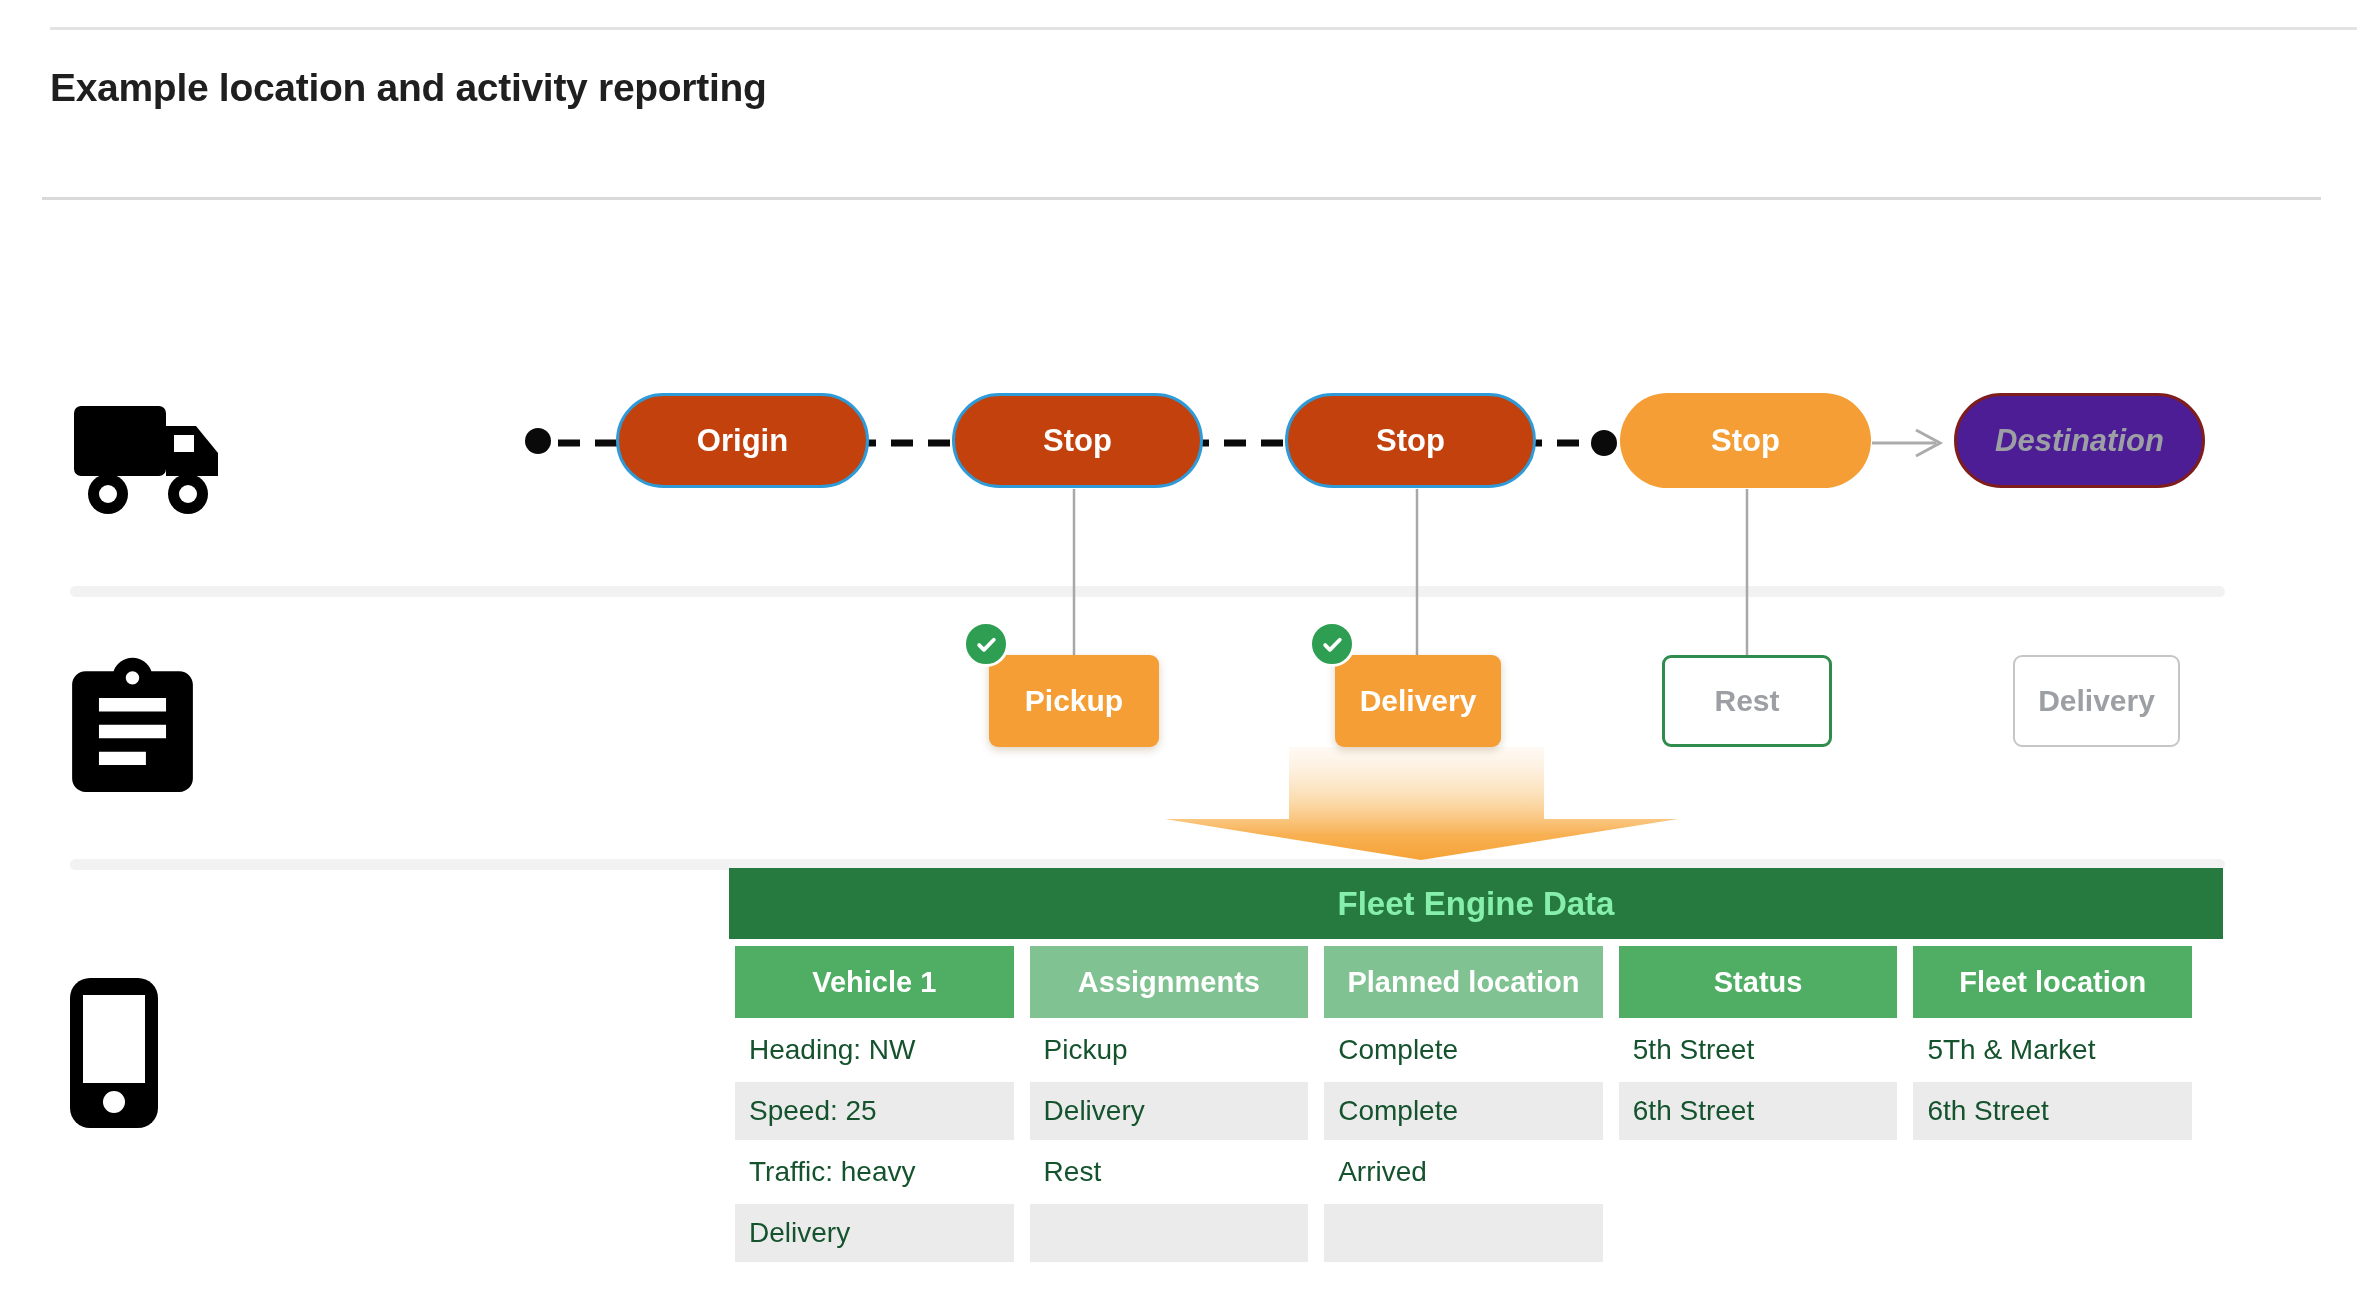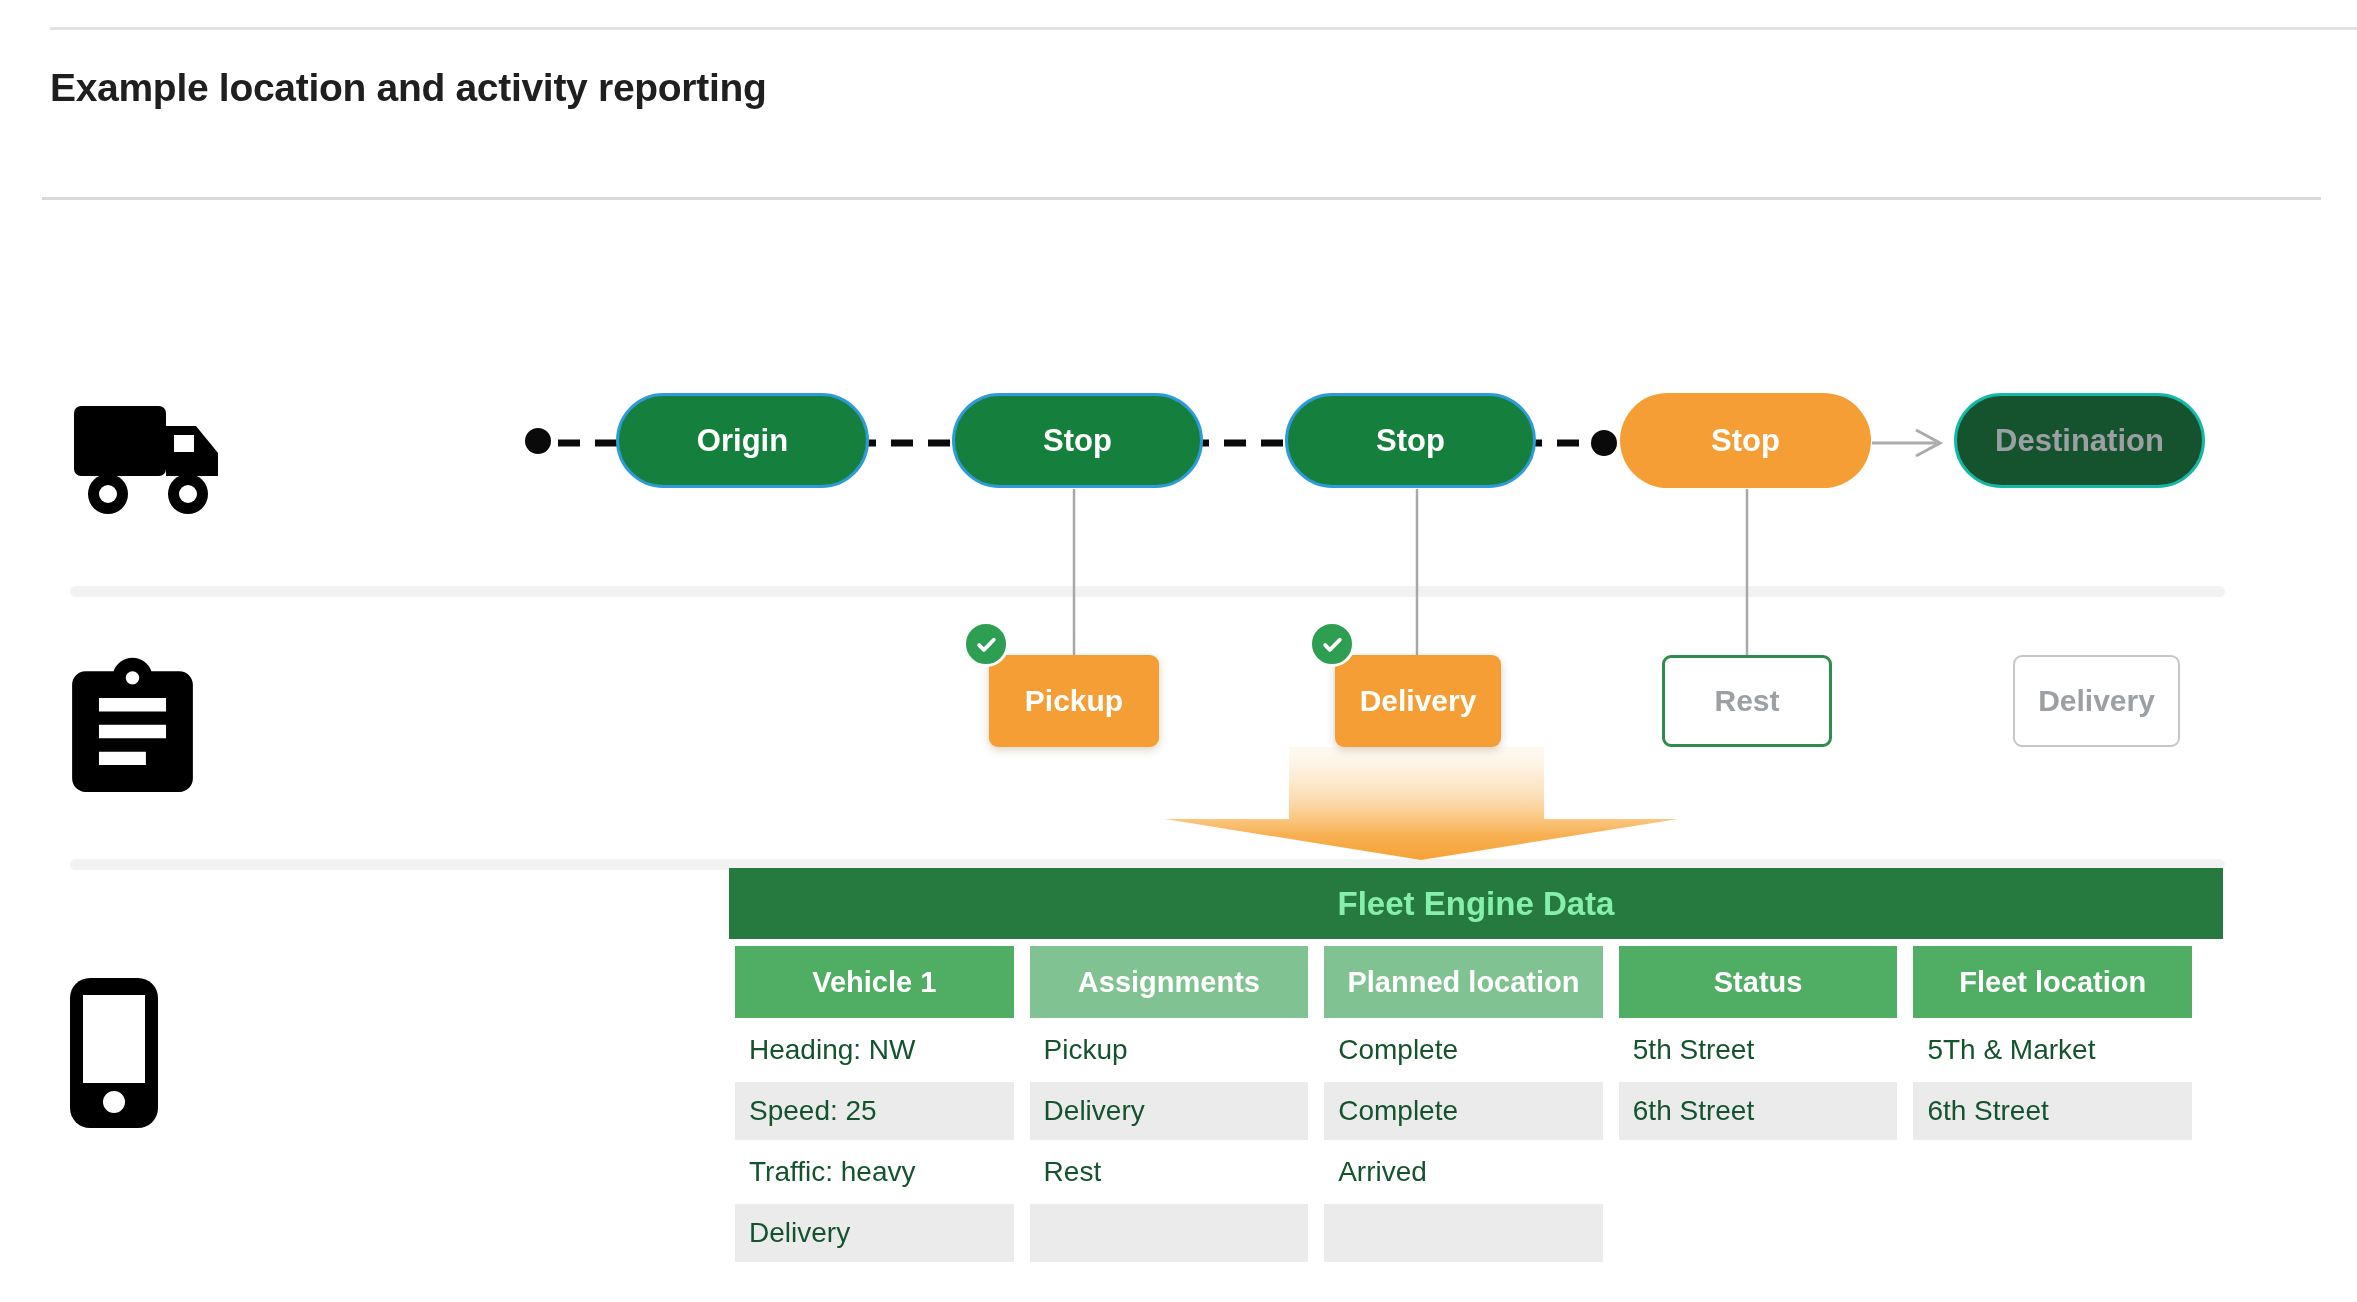--- a/index.html
+++ b/index.html
@@ -16,23 +16,23 @@
   .sep1 { top: 586px; }
   .sep2 { top: 859px; }
 
   .decor { position: absolute; left: 0; top: 0; width: 2357px; height: 1302px; pointer-events: none; }
   .icon-abs { position: absolute; }
 
   
   .pill { position: absolute; top: 393px; height: 95px; border-radius: 48px;
           display: flex; align-items: center; justify-content: center;
           font-size: 31px; font-weight: 700; color: #fff; }
-  .pill-visited { background: #15803d; border: 3px solid #2E9AD8; }
+  .pill-visited { background: #c2410c; border: 3px solid #2E9AD8; }
   .pill-current { background: #F49E35; }
-  .pill-future  { background: #14532d; border: 3px solid #14b8a6; color: #9CA0A4; }
+  .pill-future  { background: #4c1d95; border: 3px solid #7f1d1d; color: #9CA0A4; font-style: italic; }
   .p0 { left: 616px;  width: 253px; }
   .p1 { left: 952px;  width: 251px; }
   .p2 { left: 1285px; width: 251px; }
   .p3 { left: 1620px; width: 251px; }
   .p4 { left: 1954px; width: 251px; }
 
   
   .abox { position: absolute; top: 655px; height: 92px; border-radius: 9px;
           display: flex; align-items: center; justify-content: center;
           font-size: 30px; font-weight: 700; }

